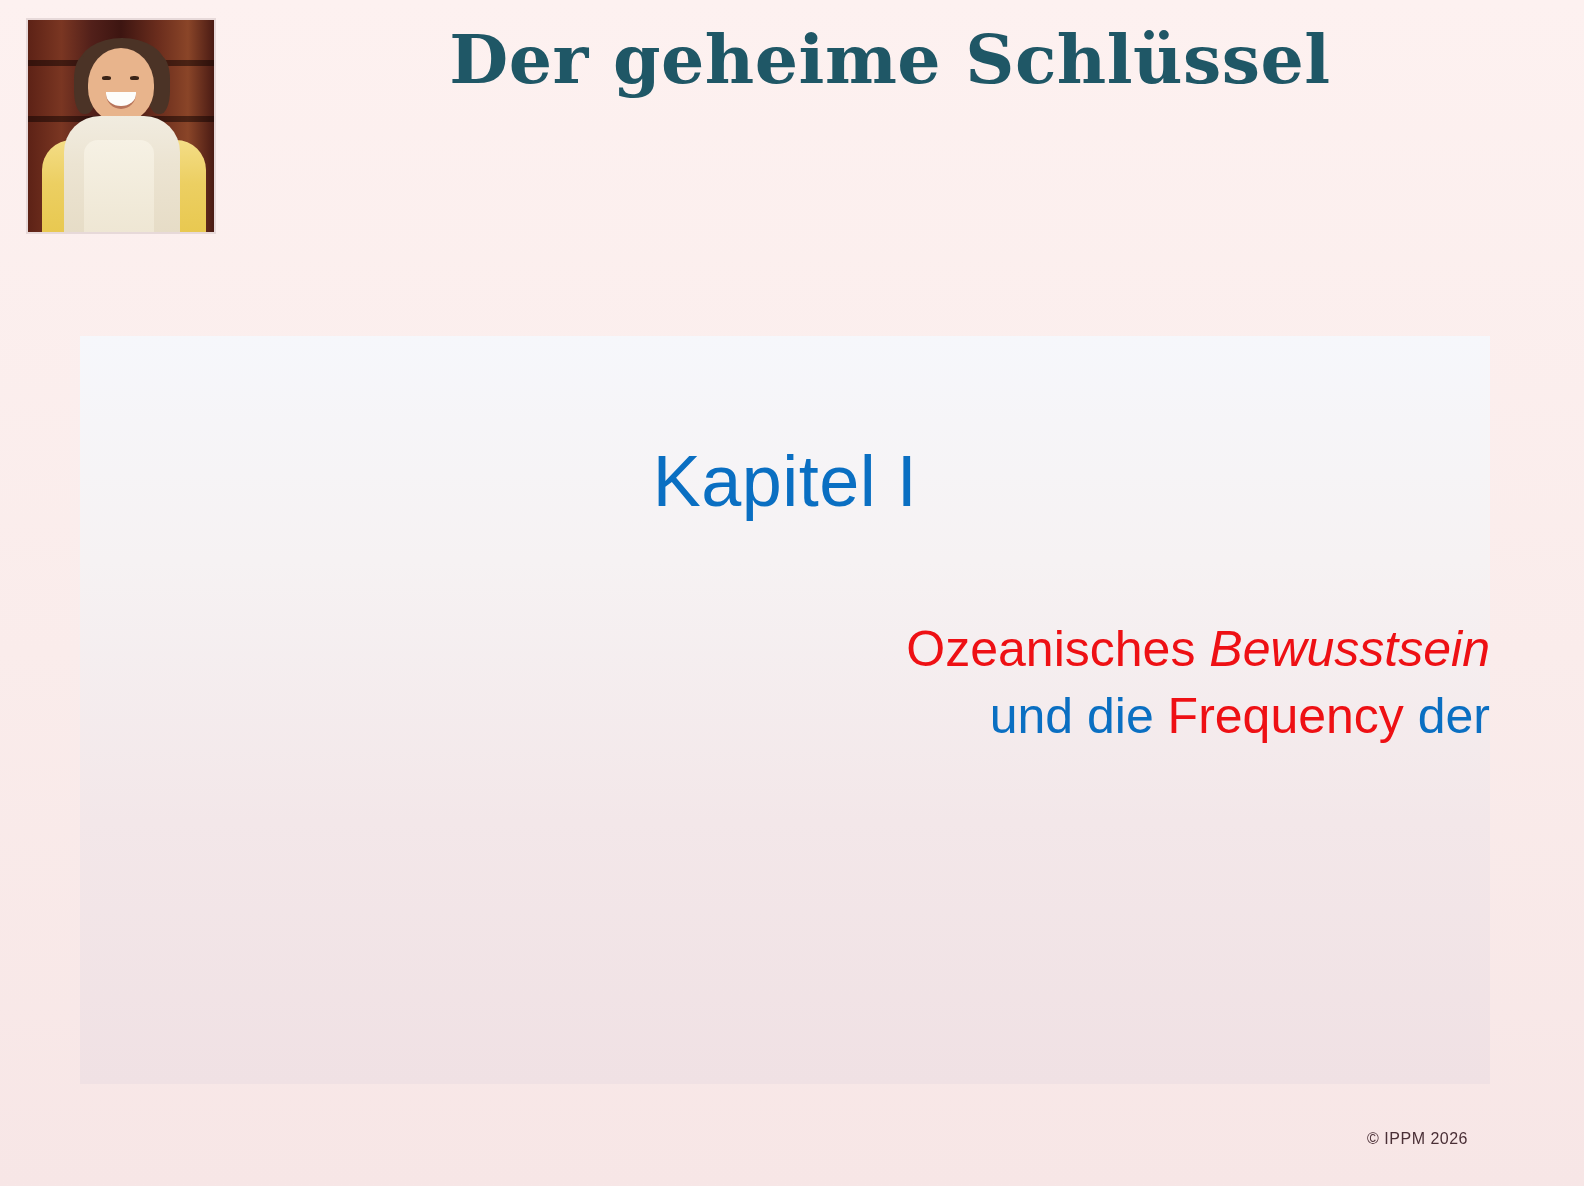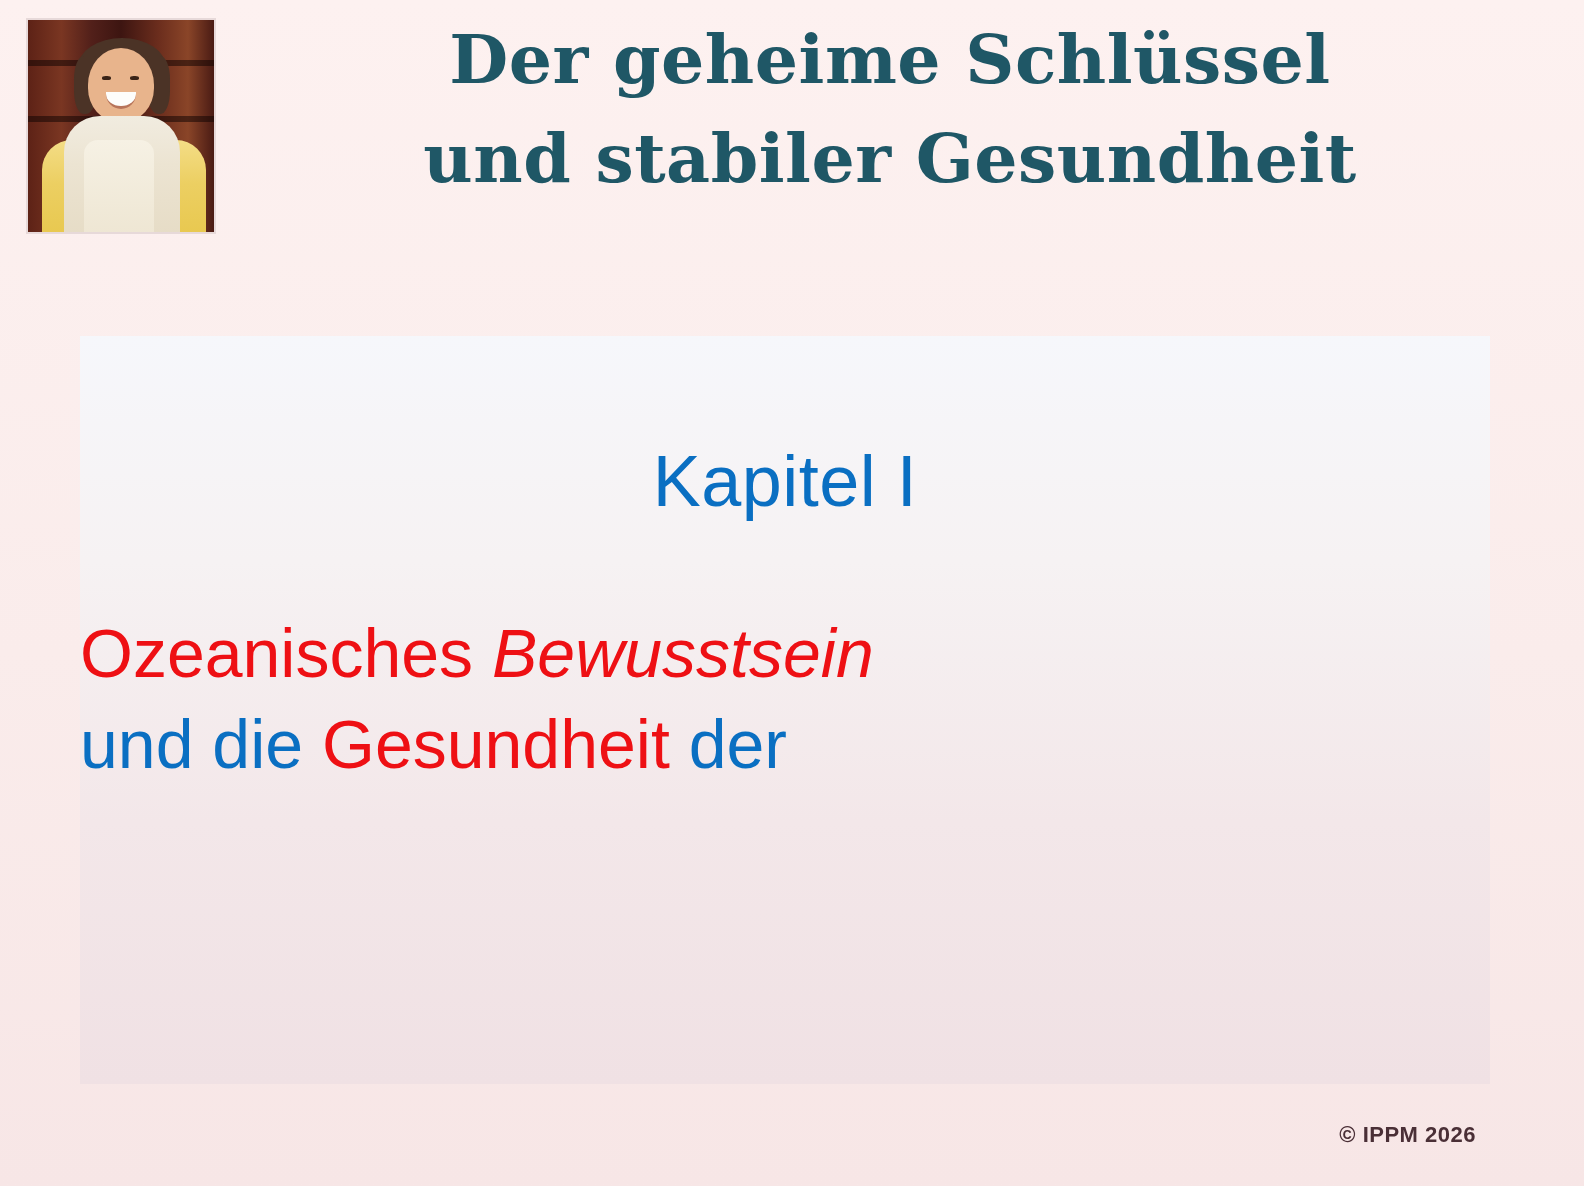--- a/index.html
+++ b/index.html
@@ -165,37 +165,37 @@
     text-align: center;
     font-size: 72px;
     color: #0a6fc2;
     letter-spacing: 0.5px;
   }
 
   .subtitle {
     position: absolute;
     left: 0;
     right: 0;
-    top: 272px;
-    text-align: left;
-    font-size: 68px;
+    top: 280px;
+    text-align: right;
+    font-size: 50px;
     line-height: 1.34;
     color: #e8101b;
   }
   .subtitle .ln { display: block; white-space: nowrap; }
   .it { font-style: italic; }
   .red { color: #ee1014; }
   .blue { color: #0a6fc2; }
 
   .copyright {
     position: absolute;
-    right: 108px;
+    right: 116px;
     bottom: 38px;
-    font-size: 22px;
-    font-weight: bold;
+    font-size: 16px;
+    font-weight: normal;
     color: #4a2f36;
     letter-spacing: 0.5px;
   }
 </style>
 </head>
 <body>
 
 <div class="slide">
 
   <div class="portrait">
@@ -209,33 +209,32 @@
     <div class="eye eye-l"></div>
     <div class="eye eye-r"></div>
     <div class="smile"></div>
     <div class="body-y"></div>
     <div class="scarf"></div>
     <div class="scarf-front"></div>
   </div>
 
   <div class="heading">
     <span class="line">Der geheime Schlüssel</span>
-    <span class="line">und stabiler Gesundheit</span>
   </div>
 
   <div class="panel">
 
     <div class="chapter">Kapitel I</div>
 
     <div class="subtitle">
       <span class="ln">
         <span class="red">Ozeanisches </span><span class="red it">Bewusstsein</span>
       </span>
       <span class="ln">
-        <span class="blue">und die </span><span class="red">Gesundheit</span><span class="blue"> der</span>
+        <span class="blue">und die </span><span class="red">Frequency</span><span class="blue"> der</span>
       </span>
     </div>
 
   </div>
 
   <div class="copyright">© IPPM 2026</div>
 
 </div>
 
 </body></html>

